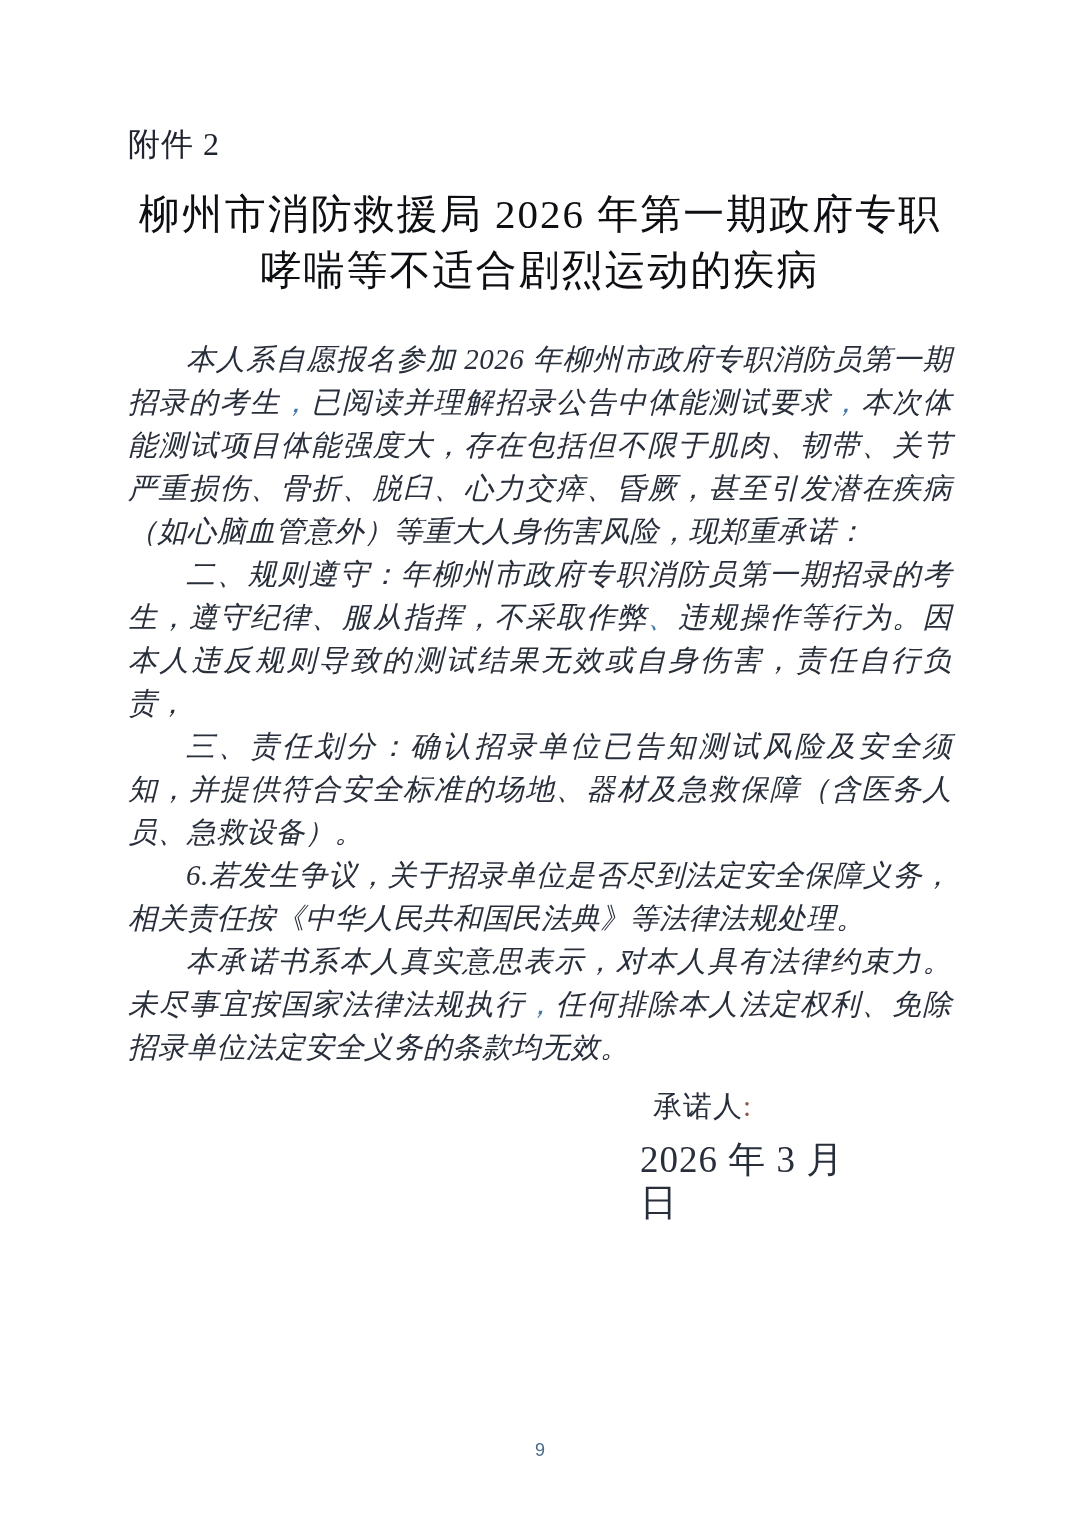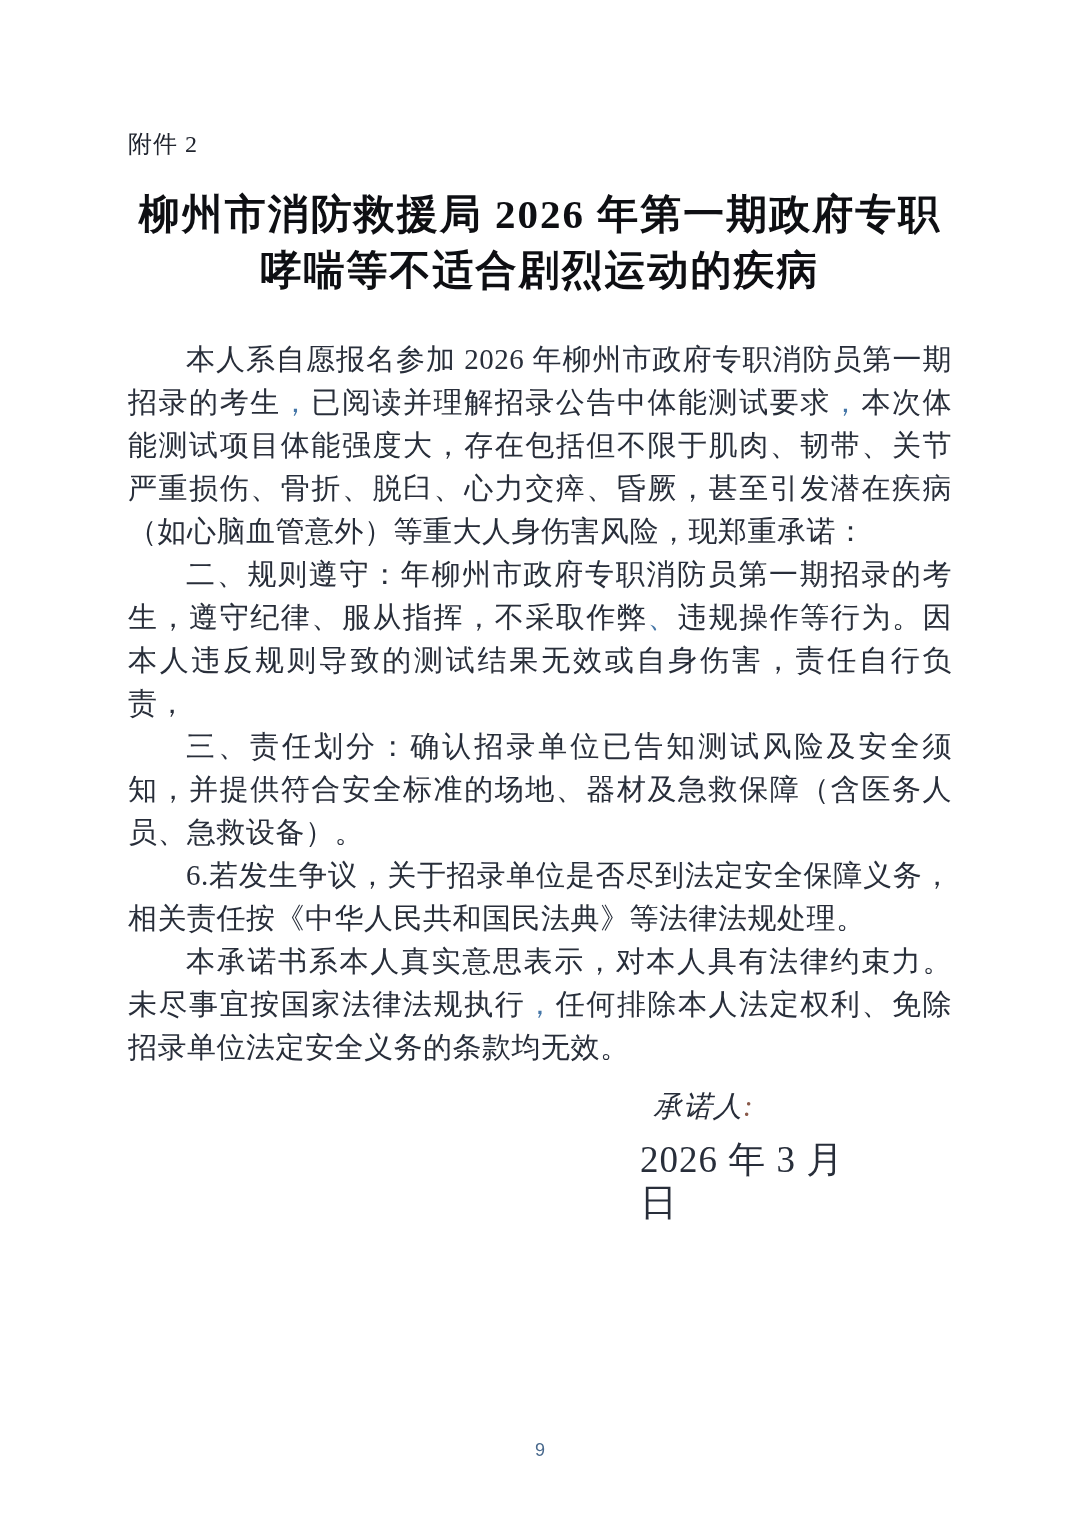--- a/index.html
+++ b/index.html
@@ -16,54 +16,54 @@
     color: #282e3a;
   }
   .page {
     box-sizing: border-box;
     width: 1080px;
     height: 1528px;
     padding: 126px 128px 0 128px;
     position: relative;
   }
   .attachment-label {
-    font-size: 24px;
+    font-size: 32px;
     line-height: 36px;
     letter-spacing: 1px;
     color: #20242e;
   }
   .doc-title {
     margin-top: 24px;
     text-align: center;
-    font-weight: bold;
+    font-weight: normal;
     color: #0e0f13;
     font-size: 41px;
     line-height: 56px;
     letter-spacing: 2px;
   }
   .doc-body {
     margin-top: 40px;
     font-size: 29px;
     line-height: 43px;
     letter-spacing: 0.5px;
     text-align: justify;
+    font-style: italic;
   }
   .doc-body p {
     margin: 0;
     text-indent: 2em;
   }
   .c-blue  { color: #4677a8; }
   .c-brown { color: #8a5a4a; }
   .signature-line {
     margin-top: 16px;
     margin-left: 525px;
     font-size: 29px;
     line-height: 43px;
     letter-spacing: 1px;
-    font-style: italic;
   }
   .date-line {
     margin-top: 10px;
     margin-left: 512px;
     font-size: 37px;
     line-height: 43px;
     letter-spacing: 1px;
   }
   .page-number {
     position: absolute;

